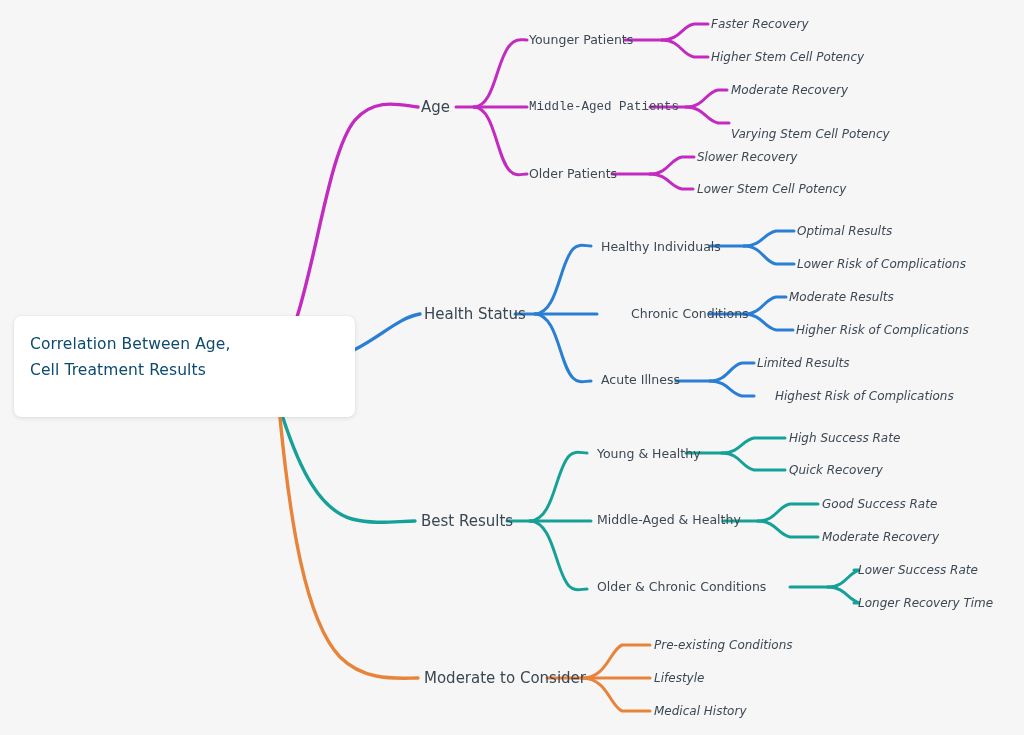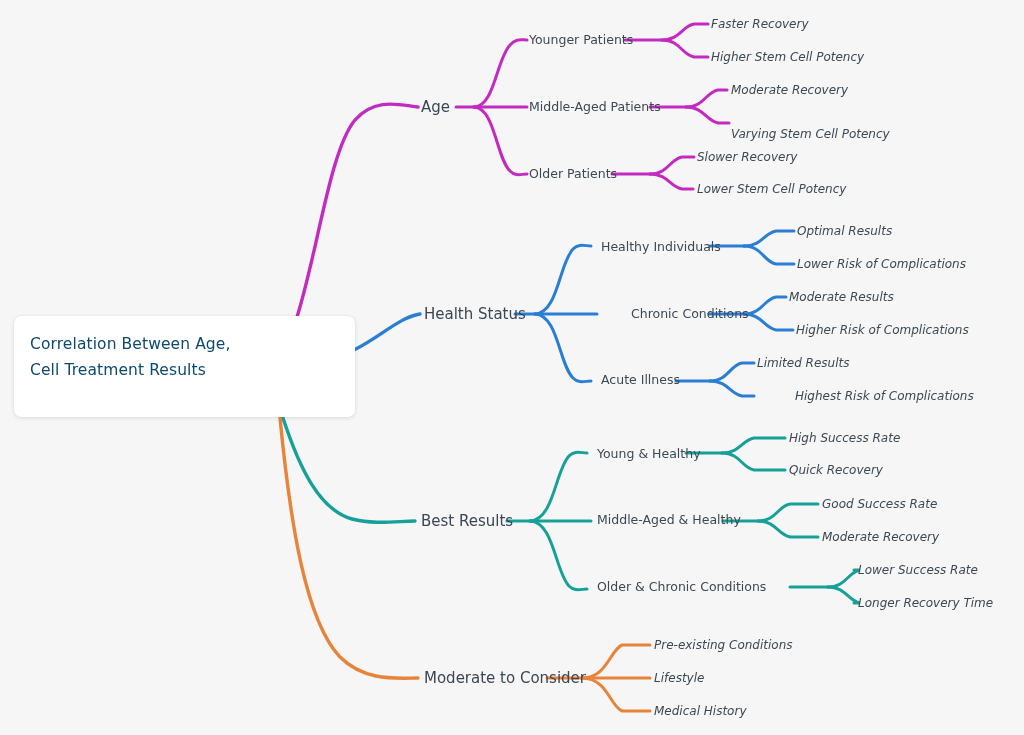--- a/index.html
+++ b/index.html
@@ -162,21 +162,21 @@
 
   <div id="root-card"></div>
   <div id="root-card-text">
     <div>Correlation Between Age,</div>
     <div>Cell Treatment Results</div>
   </div>
 
   <div class="node-label lvl1-label" style="left:421px; top:100px;">Age</div>
 
   <div class="node-label lvl2-label" style="left:529px; top:34px;">Younger Patients</div>
-  <div class="node-label lvl2-label" style="left:529px; top:101px;">Middle-Aged Patients</div>
+  <div class="node-label lvl2-label" style="left:529px; top:101px;font-family:Liberation Mono, monospace;">Middle-Aged Patients</div>
   <div class="node-label lvl2-label" style="left:529px; top:168px;">Older Patients</div>
 
   <div class="node-label lvl3-label" style="left:711px; top:18px;">Faster Recovery</div>
   <div class="node-label lvl3-label" style="left:711px; top:51px;">Higher Stem Cell Potency</div>
 
   <div class="node-label lvl3-label" style="left:731px; top:84px;">Moderate Recovery</div>
   <div class="node-label lvl3-label" style="left:731px; top:128px;">Varying Stem Cell Potency</div>
 
   <div class="node-label lvl3-label" style="left:697px; top:151px;">Slower Recovery</div>
   <div class="node-label lvl3-label" style="left:697px; top:183px;">Lower Stem Cell Potency</div>
@@ -187,21 +187,21 @@
   <div class="node-label lvl2-label" style="left:631px; top:308px;">Chronic Conditions</div>
   <div class="node-label lvl2-label" style="left:601px; top:374px;">Acute Illness</div>
 
   <div class="node-label lvl3-label" style="left:797px; top:225px;">Optimal Results</div>
   <div class="node-label lvl3-label" style="left:797px; top:258px;">Lower Risk of Complications</div>
 
   <div class="node-label lvl3-label" style="left:789px; top:291px;">Moderate Results</div>
   <div class="node-label lvl3-label" style="left:796px; top:324px;">Higher Risk of Complications</div>
 
   <div class="node-label lvl3-label" style="left:757px; top:357px;">Limited Results</div>
-  <div class="node-label lvl3-label" style="left:795px; top:390px;">Highest Risk of Complications</div>
+  <div class="node-label lvl3-label" style="left:775px; top:390px;">Highest Risk of Complications</div>
 
   <div class="node-label lvl1-label" style="left:421px; top:514px;">Best Results</div>
 
   <div class="node-label lvl2-label" style="left:597px; top:448px;">Young &amp; Healthy</div>
   <div class="node-label lvl2-label" style="left:597px; top:514px;">Middle-Aged &amp; Healthy</div>
   <div class="node-label lvl2-label" style="left:597px; top:581px;">Older &amp; Chronic Conditions</div>
 
   <div class="node-label lvl3-label" style="left:789px; top:432px;">High Success Rate</div>
   <div class="node-label lvl3-label" style="left:789px; top:464px;">Quick Recovery</div>
 

